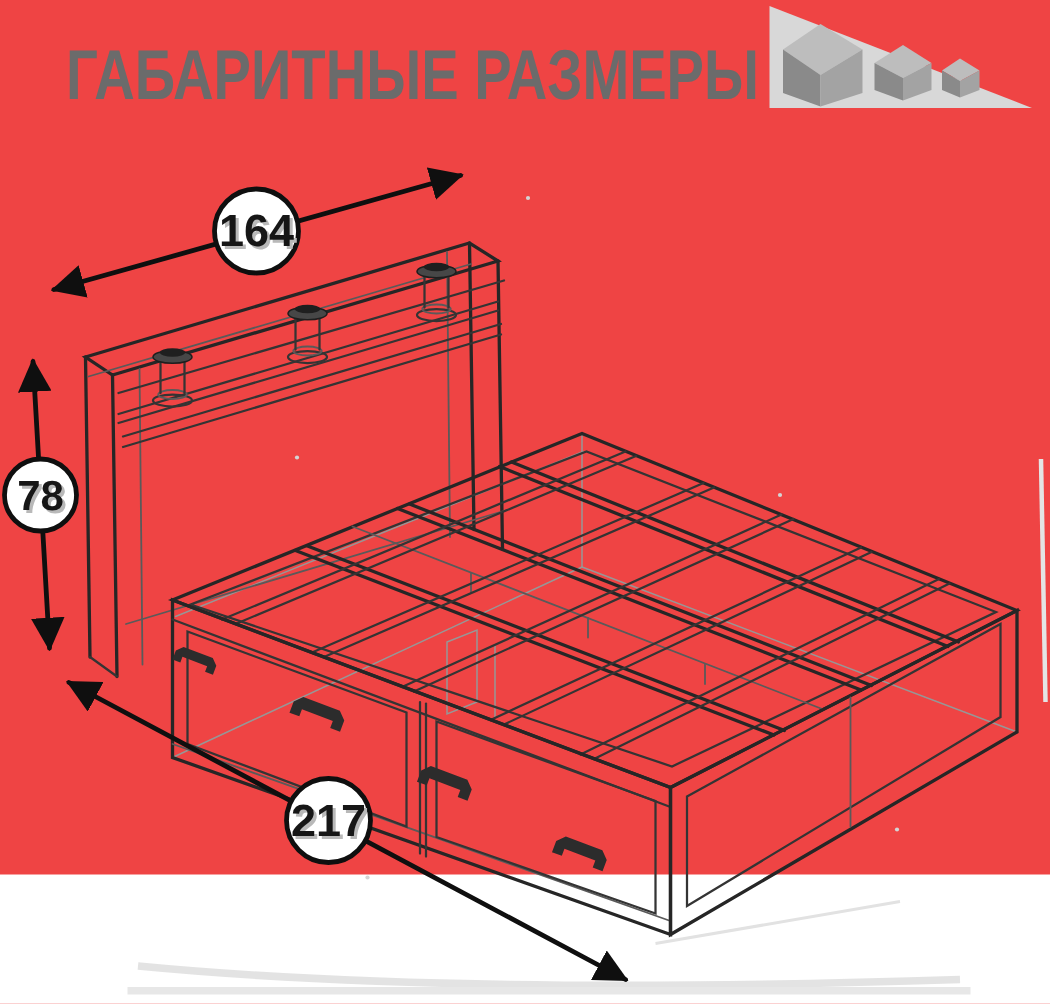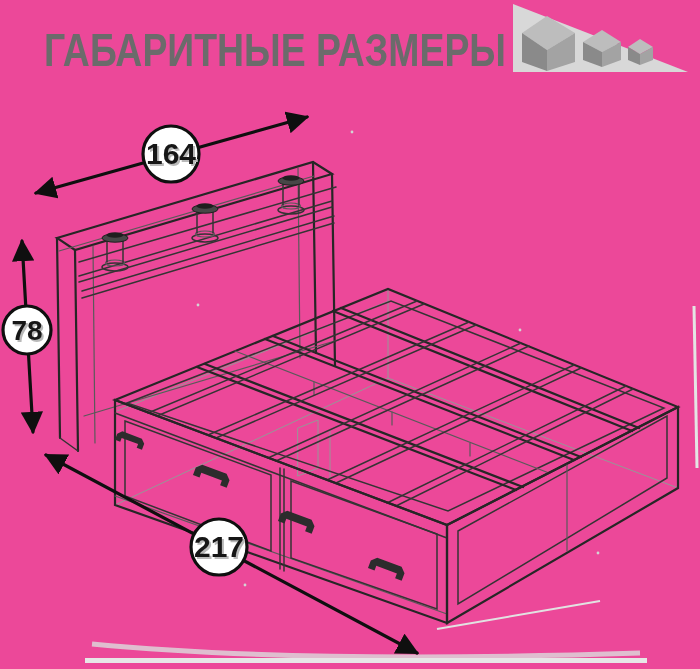--- a/index.html
+++ b/index.html
@@ -1,17 +1,17 @@
 <!DOCTYPE html>
 <html><head>
 <meta charset="utf-8">
 <style>
   html,body { margin:0; padding:0; background:#ffffff; }
   body { width:700px; height:669px; overflow:hidden; }
-  .stage { position:relative; width:700px; height:669px; background:#ec4899; }
+  .stage { position:relative; width:700px; height:583px; background:#ef4444; }
   svg { display:block; }
   .ln  { stroke:#343434; stroke-width:1.5; fill:none; stroke-linecap:round; }
   .ln2 { stroke:#262626; stroke-width:2.2; fill:none; stroke-linecap:round; }
   .lnm { stroke:#5a5a5a; stroke-width:1.2; fill:none; stroke-linecap:round; }
   .lnl { stroke:#979797; stroke-width:1;   fill:none; stroke-linecap:round; }
   .dim { stroke:#0f0f0f; stroke-width:3.2; fill:none; stroke-linecap:round; }
   .badge { fill:#ffffff; stroke:#0f0f0f; stroke-width:3.2; }
   .dimtext {
     font-family:"Liberation Sans", sans-serif; font-weight:bold;
     fill:#161616; text-anchor:middle; text-shadow:2px 2px 0 #b9b9b9;

